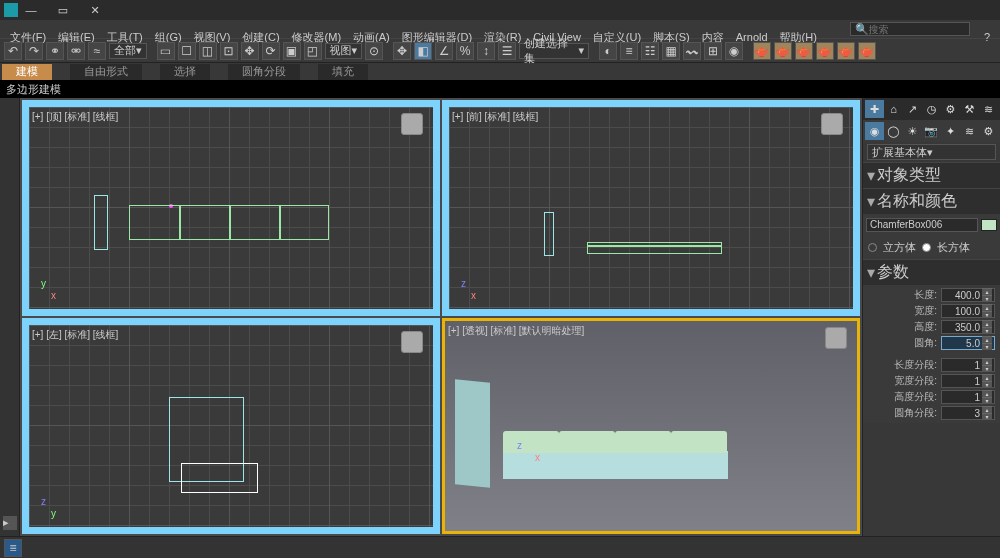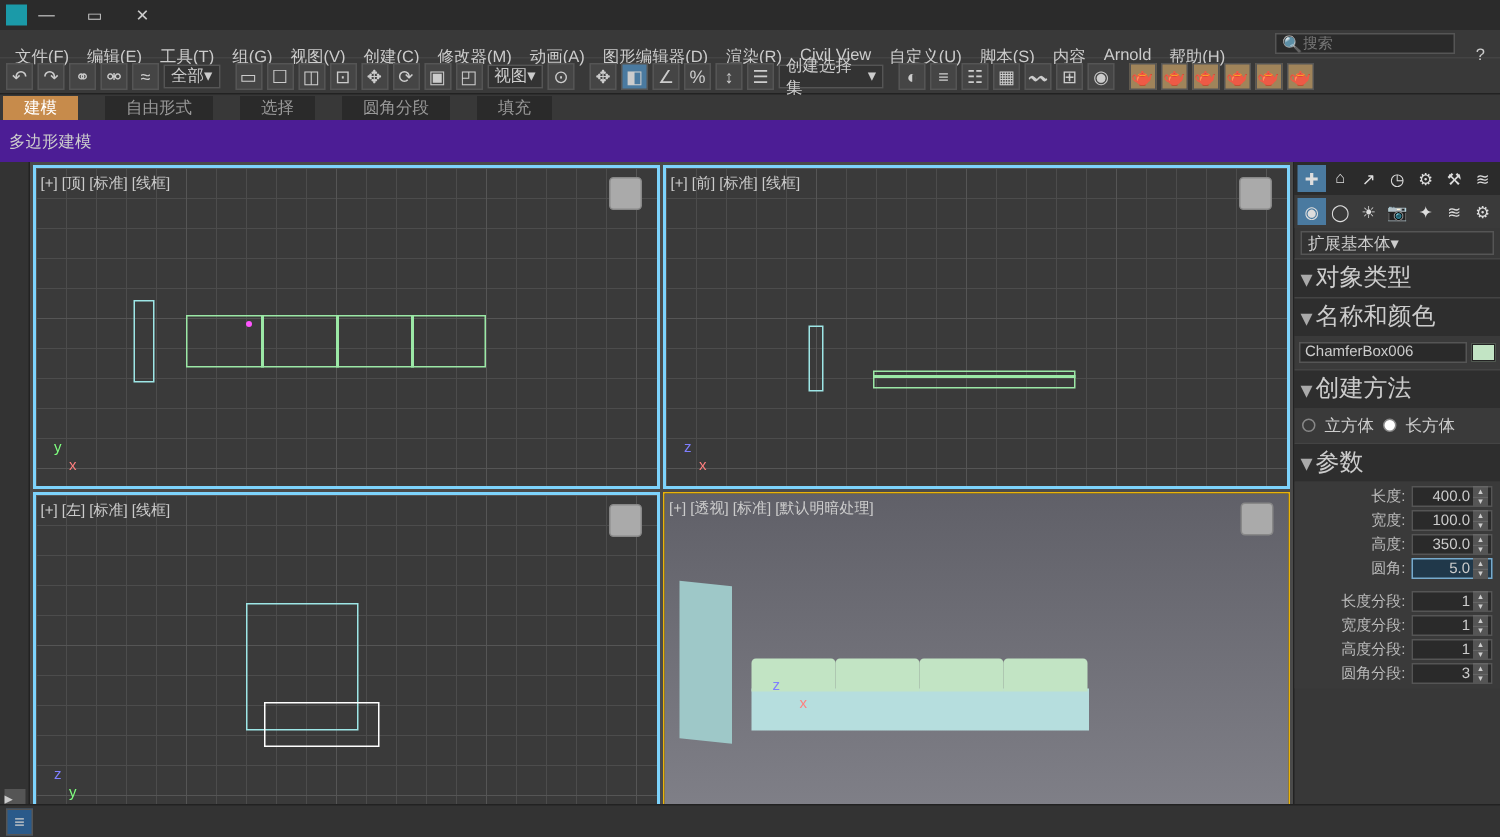--- a/index.html
+++ b/index.html
@@ -23,29 +23,29 @@
 .toolbar { background: #393939; display: flex; align-items: center; padding: 2px 4px; gap: 3px; border-top: 1px solid #444; height: 24px; }
 .tool-icon { width: 18px; height: 18px; background: #454545; border: 1px solid #555; display: flex; align-items: center; justify-content: center; font-size: 12px; }
 .tool-icon.blue { background: #4a7aa0; }
 .dropdown { background: #333; border: 1px solid #555; padding: 0 4px; height: 16px; display: flex; align-items: center; }
 .sep { width: 4px; }
 
 
 .ribbon-tabs { height: 18px; background: #383838; display: flex; align-items: center; padding: 0 2px; border-top: 1px solid #222; gap: 17px; }
 .rtab { padding: 1px 14px; background: #2a2a2a; color: #999; margin-right: 1px; height: 16px; display: flex; align-items: center; }
 .rtab.active { background: #c78b4b; color: #fff; }
-.sub-ribbon { height: 28px; background: #4c1d95; display: flex; align-items: center; padding: 0 6px; color: #aaa; font-size: 10px; }
+.sub-ribbon { height: 18px; background: #000000; display: flex; align-items: center; padding: 0 6px; color: #aaa; font-size: 10px; }
 
 
 .main { display: flex; height: 438px; }
 .left-strip { width: 20px; background: #333; border-right: 1px solid #222; position: relative; }
 .left-icon { width: 14px; height: 14px; background: #555; position: absolute; left: 3px; bottom: 6px; }
 .viewports { flex: 1; display: grid; grid-template-columns: 1fr 1fr; grid-template-rows: 1fr 1fr; gap: 2px; background: #4a4a4a; padding: 2px; }
-.viewport { background: #3a3a3a; border: 2px solid #7dd3fc; position: relative; overflow: hidden; }
-.viewport.active { border: 1px solid #eab308; }
+.viewport { background: #3a3a3a; border: 7px solid #7dd3fc; position: relative; overflow: hidden; }
+.viewport.active { border: 3px solid #eab308; }
 .vp-label { position: absolute; top: 3px; left: 3px; font-size: 10px; color: #ccc; z-index: 3; }
 .grid { position: absolute; inset: 0; background-image: linear-gradient(#4c4c4c 1px, transparent 1px), linear-gradient(90deg, #4c4c4c 1px, transparent 1px); background-size: 20px 20px; }
 .grid::after { content: ""; position: absolute; inset: 0; background-image: linear-gradient(#555 1px, transparent 1px), linear-gradient(90deg, #555 1px, transparent 1px); background-size: 100px 100px; }
 .axis { position: absolute; font-size: 10px; }
 .axis.y { left: 12px; bottom: 20px; color: #7fff7f; }
 .axis.x { left: 22px; bottom: 8px; color: #ff7f7f; }
 .axis.z { left: 12px; bottom: 20px; color: #7f7fff; }
 .cube-gizmo { position: absolute; top: 6px; right: 10px; width: 22px; height: 22px; background: #aaa; border: 1px solid #888; border-radius: 3px; }
 .origin-dot { position: absolute; left: 140px; top: 48%; width: 4px; height: 4px; background: #f5f; border-radius: 50%; }
 
@@ -256,21 +256,20 @@
     <div class="section-head">对象类型</div>
 
     <div class="section-head">名称和颜色</div>
     <div class="section-body">
       <div class="name-row">
         <div class="name-in">ChamferBox006</div>
         <div class="swatch"></div>
       </div>
     </div>
 
-    <div class="section-head">创建方法</div>
     <div class="section-body">
       <div class="radio-row">
         <span class="radio"></span>
           <span>立方体</span>
         <span class="radio on"></span>
           <span>长方体</span>
       </div>
     </div>
 
 

